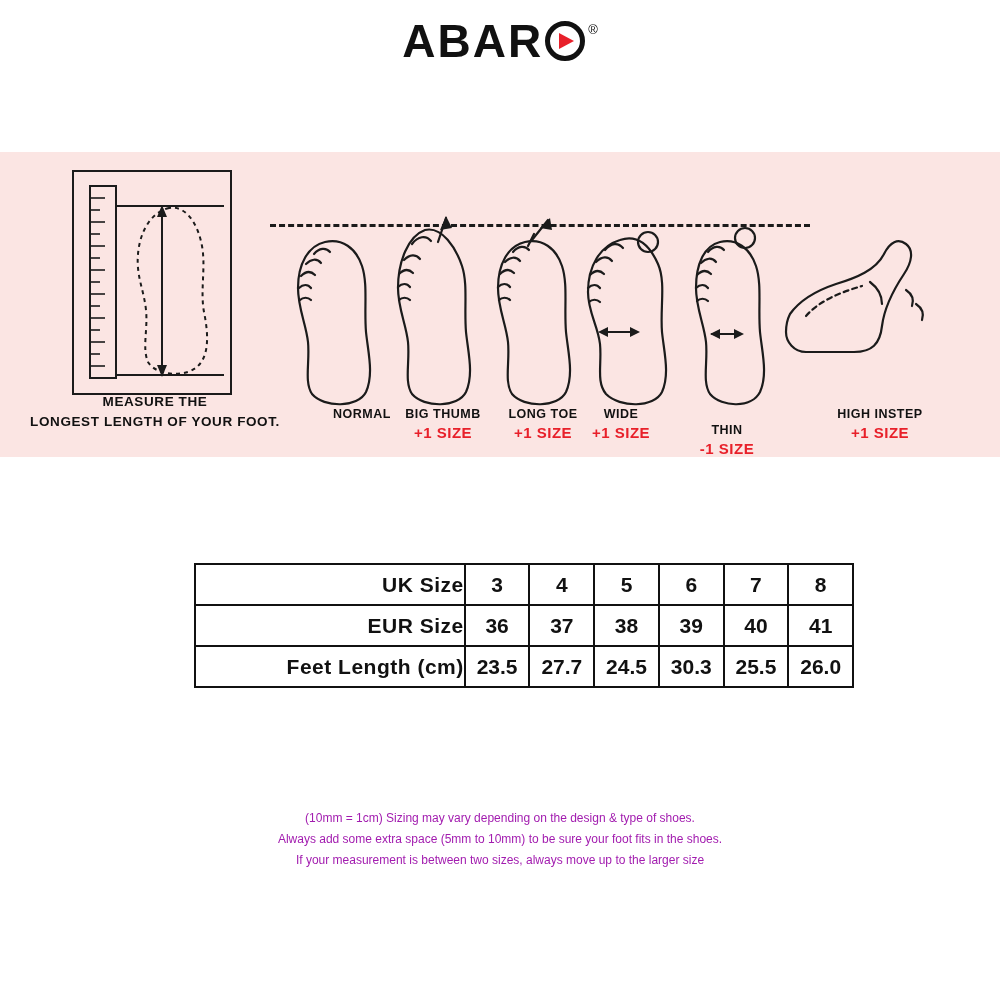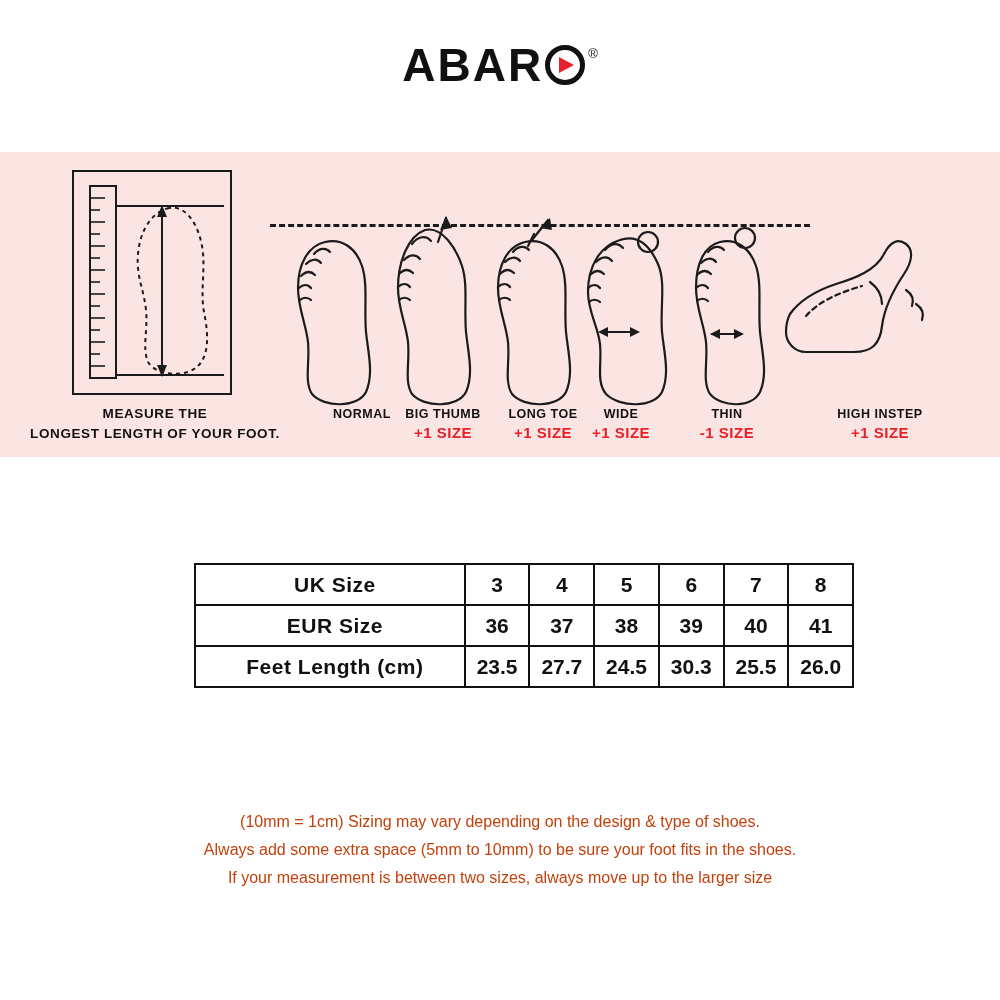--- a/index.html
+++ b/index.html
@@ -8,21 +8,21 @@
     width: 1000px; height: 1000px;
     background: #ffffff;
     font-family: "Liberation Sans", sans-serif;
     color: #111111;
     overflow: hidden;
   }
   .page { position: relative; width: 1000px; height: 1000px; background:#fff; }
 
   
   .brand {
-    position: absolute; top: 38px; left: 0; width: 1000px;
+    position: absolute; top: 14px; left: 0; width: 1000px;
     text-align: center;
   }
   .brand-word {
     display: inline-block;
     font-family: "Liberation Sans", sans-serif;
     font-weight: bold;
     font-size: 46px;
     letter-spacing: 2px;
     color: #111;
     vertical-align: middle;
@@ -69,21 +69,21 @@
   
   .measure-box {
     position: absolute;
     left: 72px; top: 18px;
     width: 160px; height: 225px;
     border: 2px solid #1b1b1b;
     background: transparent;
   }
   .measure-caption {
     position: absolute;
-    left: 10px; top: 252px;
+    left: 10px; top: 240px;
     width: 290px;
     text-align: center;
     font-size: 13.5px;
     font-weight: bold;
     letter-spacing: 0.6px;
     line-height: 1.45;
     color: #111;
   }
 
   
@@ -131,36 +131,36 @@
     border: 2px solid #111;
     height: 41px;
     font-size: 21px;
     font-weight: bold;
     text-align: center;
     color: #111;
     padding: 0;
     font-family: "Liberation Sans", sans-serif;
   }
   table.size-table td.rowhead {
-    text-align: center;
+    text-align: right;
     padding-left: 10px;
     width: 246px;
     letter-spacing: 0.5px;
   }
   table.size-table td.val { width: 59px; }
 
   
   .note {
     position: absolute;
     left: 0; top: 808px;
     width: 1000px;
     text-align: center;
-    font-size: 16px;
+    font-size: 12px;
     line-height: 1.75;
-    color: #c2410c;
+    color: #a21caf;
   }
   .note div { white-space: nowrap; }
 
   svg { display:block; }
 </style>
 </head>
 <body>
 
 <div class="page">
 
@@ -291,21 +291,21 @@
         <span class="sz">+1 SIZE</span>
       </div>
       <div class="foot-label" style="left:198px; width:150px;">
         <span>LONG TOE</span>
         <span class="sz">+1 SIZE</span>
       </div>
       <div class="foot-label" style="left:276px; width:150px;">
         <span>WIDE</span>
         <span class="sz">+1 SIZE</span>
       </div>
-      <div class="foot-label" style="left:382px; width:150px;">
+      <div class="foot-label" style="left:382px; width:150px;margin-top:16px;">
         <span>THIN</span>
         <span class="sz">-1 SIZE</span>
       </div>
       <div class="foot-label" style="left:535px; width:150px;">
         <span>HIGH INSTEP</span>
         <span class="sz">+1 SIZE</span>
       </div>
     </div>
   </div>
 

